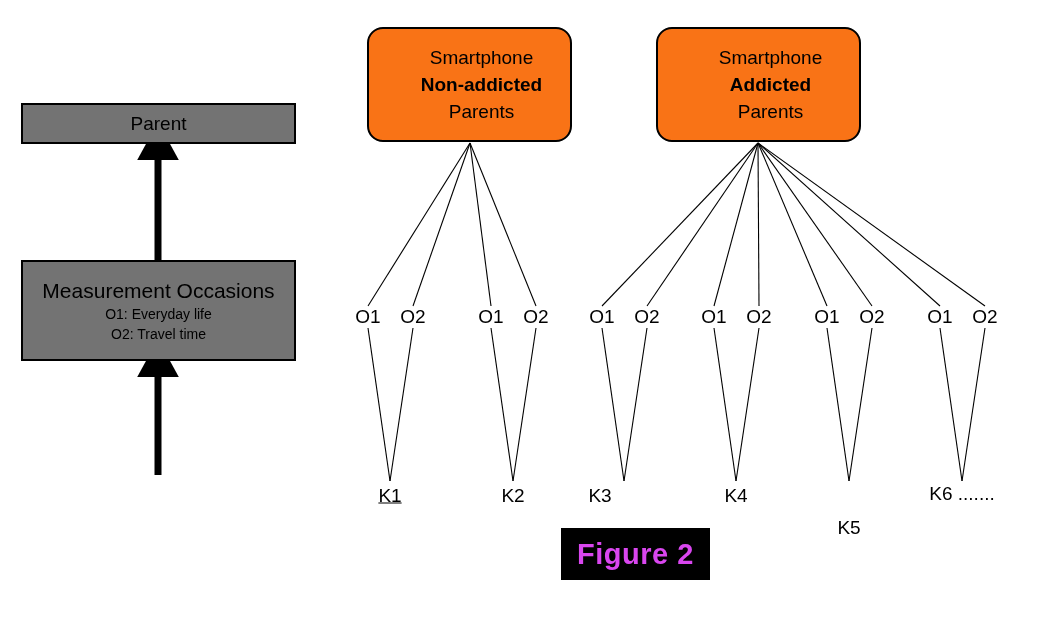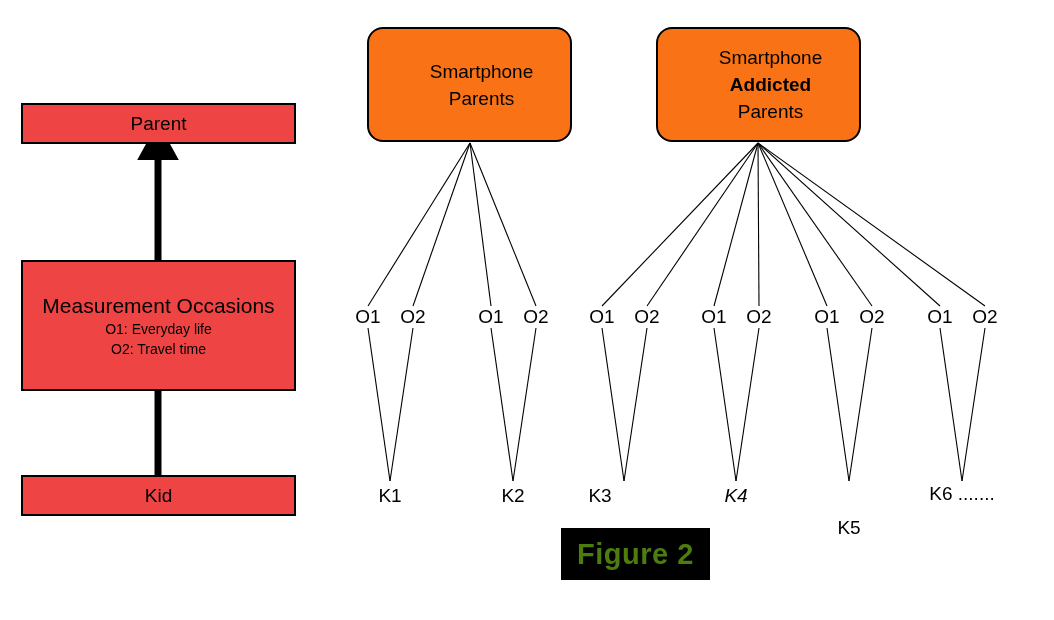--- a/index.html
+++ b/index.html
@@ -19,21 +19,21 @@
     position: absolute;
     left: 0; top: 0;
     width: 1054px;
     height: 620px;
   }
 
   
   .lbox {
     position: absolute;
     border: 2px solid #000000;
-    background: #ef4444;
+    background: #737373;
     box-sizing: border-box;
     display: flex;
     flex-direction: column;
     align-items: center;
     justify-content: center;
     text-align: center;
   }
   .lbox-title {
     font-size: 19px;
     line-height: 24px;
@@ -43,21 +43,21 @@
     font-size: 21px;
     line-height: 26px;
   }
   .lbox-sub {
     font-size: 14px;
     line-height: 20px;
     white-space: nowrap;
   }
 
   #box-parent  { left: 21px;  top: 103px; width: 275px; height: 41px; }
-  #box-meas    { left: 21px;  top: 260px; width: 275px; height: 131px; }
+  #box-meas    { left: 21px;  top: 260px; width: 275px; height: 101px; }
   #box-kid     { left: 21px;  top: 475px; width: 275px; height: 41px; }
 
   
   .rbox {
     position: absolute;
     border: 2px solid #000000;
     border-radius: 16px;
     background: #f97316;
     box-sizing: border-box;
     display: flex;
@@ -94,21 +94,21 @@
   }
 
   
   #figure-caption {
     position: absolute;
     left: 561px;
     top: 528px;
     width: 149px;
     height: 52px;
     background: #000000;
-    color: #4d7c0f;
+    color: #d946ef;
     font-size: 29px;
     font-weight: bold;
     display: flex;
     align-items: center;
     justify-content: center;
     letter-spacing: 0.5px;
   }
 </style>
 </head>
 <body>
@@ -158,48 +158,46 @@
   <div class="lbox" id="box-parent">
     <div class="lbox-title">Parent</div>
   </div>
 
   <div class="lbox" id="box-meas">
     <div class="lbox-title big">Measurement Occasions</div>
     <div class="lbox-sub">O1: Everyday life</div>
     <div class="lbox-sub">O2: Travel time</div>
   </div>
 
-  <div class="lbox" id="box-kid">
-    <div class="lbox-title">Kid</div>
-  </div>
 
   <div class="rbox" id="box-nonaddicted">
     <span>Smartphone</span>
+    <span class="bold">Non-addicted</span>
     <span>Parents</span>
   </div>
 
   <div class="rbox" id="box-addicted">
     <span>Smartphone</span>
     <span class="bold">Addicted</span>
     <span>Parents</span>
   </div>
 
   <div id="node-labels">
       <div class="nlabel" style="left: 368px; top: 316px;">O1</div>
       <div class="nlabel" style="left: 413px; top: 316px;">O2</div>
-      <div class="nlabel" style="left: 390px; top: 495px;">K1</div>
+      <div class="nlabel" style="left: 390px; top: 495px; text-decoration: underline;">K1</div>
       <div class="nlabel" style="left: 491px; top: 316px;">O1</div>
       <div class="nlabel" style="left: 536px; top: 316px;">O2</div>
       <div class="nlabel" style="left: 513px; top: 495px;">K2</div>
       <div class="nlabel" style="left: 602px; top: 316px;">O1</div>
       <div class="nlabel" style="left: 647px; top: 316px;">O2</div>
       <div class="nlabel" style="left: 600px; top: 495px;">K3</div>
       <div class="nlabel" style="left: 714px; top: 316px;">O1</div>
       <div class="nlabel" style="left: 759px; top: 316px;">O2</div>
-      <div class="nlabel" style="left: 736px; top: 495px; font-style: italic;">K4</div>
+      <div class="nlabel" style="left: 736px; top: 495px;">K4</div>
       <div class="nlabel" style="left: 827px; top: 316px;">O1</div>
       <div class="nlabel" style="left: 872px; top: 316px;">O2</div>
       <div class="nlabel" style="left: 849px; top: 495px; margin-top: 32px;">K5</div>
       <div class="nlabel" style="left: 940px; top: 316px;">O1</div>
       <div class="nlabel" style="left: 985px; top: 316px;">O2</div>
       <div class="nlabel" style="left: 962px; top: 493px;">K6 .......</div>
     </div>
 
   <div id="figure-caption">
     <span>Figure 2</span>

